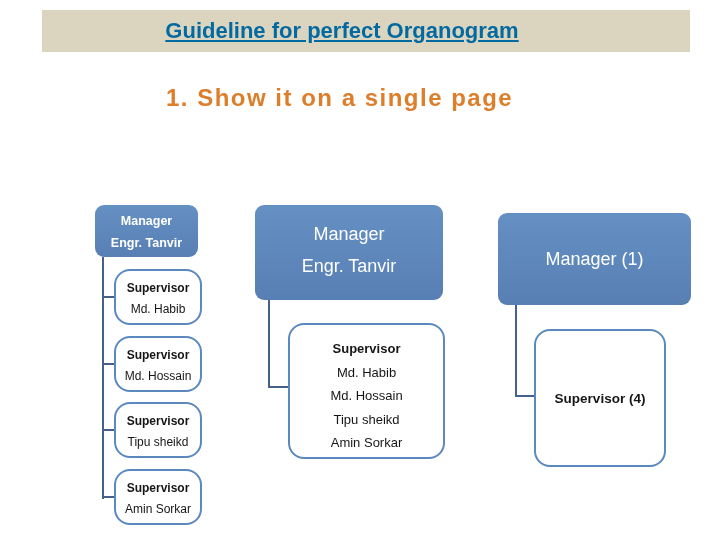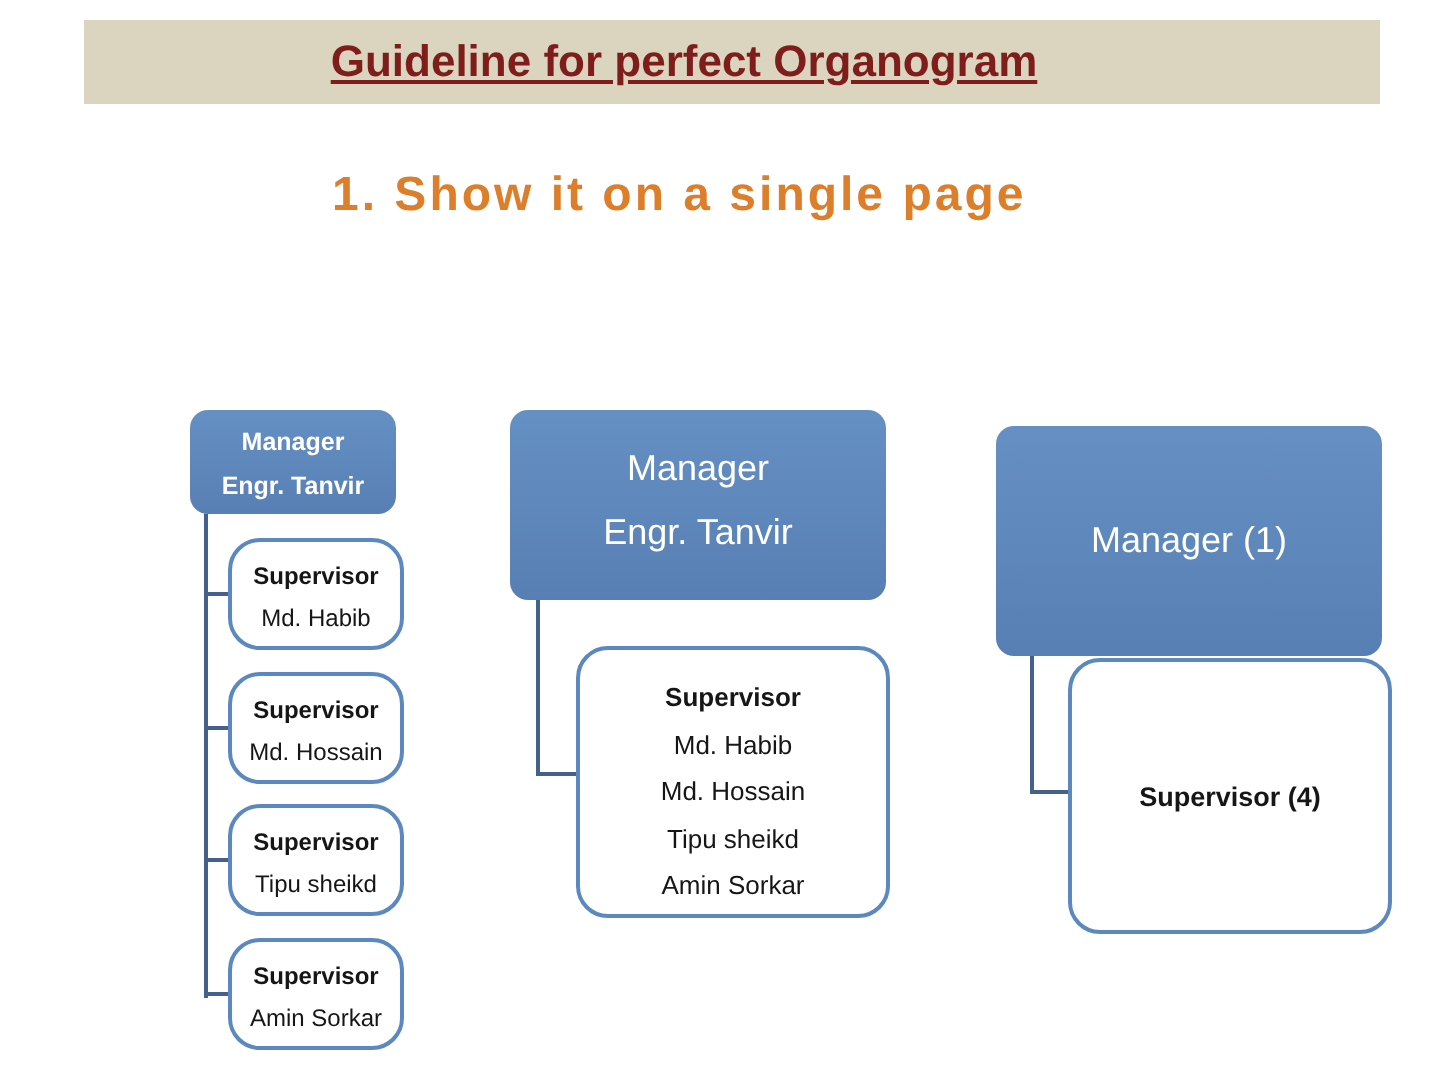--- a/index.html
+++ b/index.html
@@ -7,21 +7,21 @@
     position:relative;width:720px;height:540px;background:#ffffff;overflow:hidden;
     font-family:"Liberation Sans", sans-serif;
   }
   
   #title-bar{
     position:absolute;left:42px;top:10px;width:648px;height:42px;
     background:#dbd5bf;display:flex;align-items:center;justify-content:center;
     box-sizing:border-box;padding-right:48px;
   }
   #title-bar .title-text{
-    font-size:22px;font-weight:bold;color:#7f1d1d;text-decoration:underline;
+    font-size:22px;font-weight:bold;color:#0369a1;text-decoration:underline;
     letter-spacing:0px;white-space:nowrap;
   }
   
   #subtitle{
     position:absolute;left:166px;top:84px;
     font-family:Liberation Sans, sans-serif;
     font-size:24px;font-weight:bold;color:#dd7e2b;letter-spacing:1.5px;
     white-space:nowrap;
   }
   
@@ -46,25 +46,25 @@
   .c1-elbow{left:102px;width:13px;height:2px;}
   #c1-elbow-0{top:296px;} #c1-elbow-1{top:363px;} #c1-elbow-2{top:429px;} #c1-elbow-3{top:496px;}
   
   #c2-manager{left:255px;top:205px;width:188px;height:95px;font-size:18px;padding-top:13px;}
   #c2-manager .line{line-height:32px;}
   #c2-trunk{left:268px;top:300px;width:2px;height:88px;}
   #c2-elbow{left:268px;top:386px;width:22px;height:2px;}
   #c2-supbox{left:288px;top:323px;width:157px;height:136px;font-size:13px;padding-top:12px;}
   #c2-supbox .line{line-height:23.5px;}
   
-  #c3-manager{left:498px;top:213px;width:193px;height:115px;font-size:18px;
+  #c3-manager{left:498px;top:213px;width:193px;height:92px;font-size:18px;
     display:flex;align-items:center;justify-content:center;}
   #c3-trunk{left:515px;top:305px;width:2px;height:92px;}
   #c3-elbow{left:515px;top:395px;width:21px;height:2px;}
-  #c3-supbox{left:534px;top:329px;width:162px;height:138px;font-size:13.5px;font-weight:bold;
+  #c3-supbox{left:534px;top:329px;width:132px;height:138px;font-size:13.5px;font-weight:bold;
     display:flex;align-items:center;justify-content:center;}
 </style>
 </head>
 <body>
 
 <div id="slide">
 
   <div id="title-bar">
     <span class="title-text">Guideline for perfect Organogram</span>
   </div>

